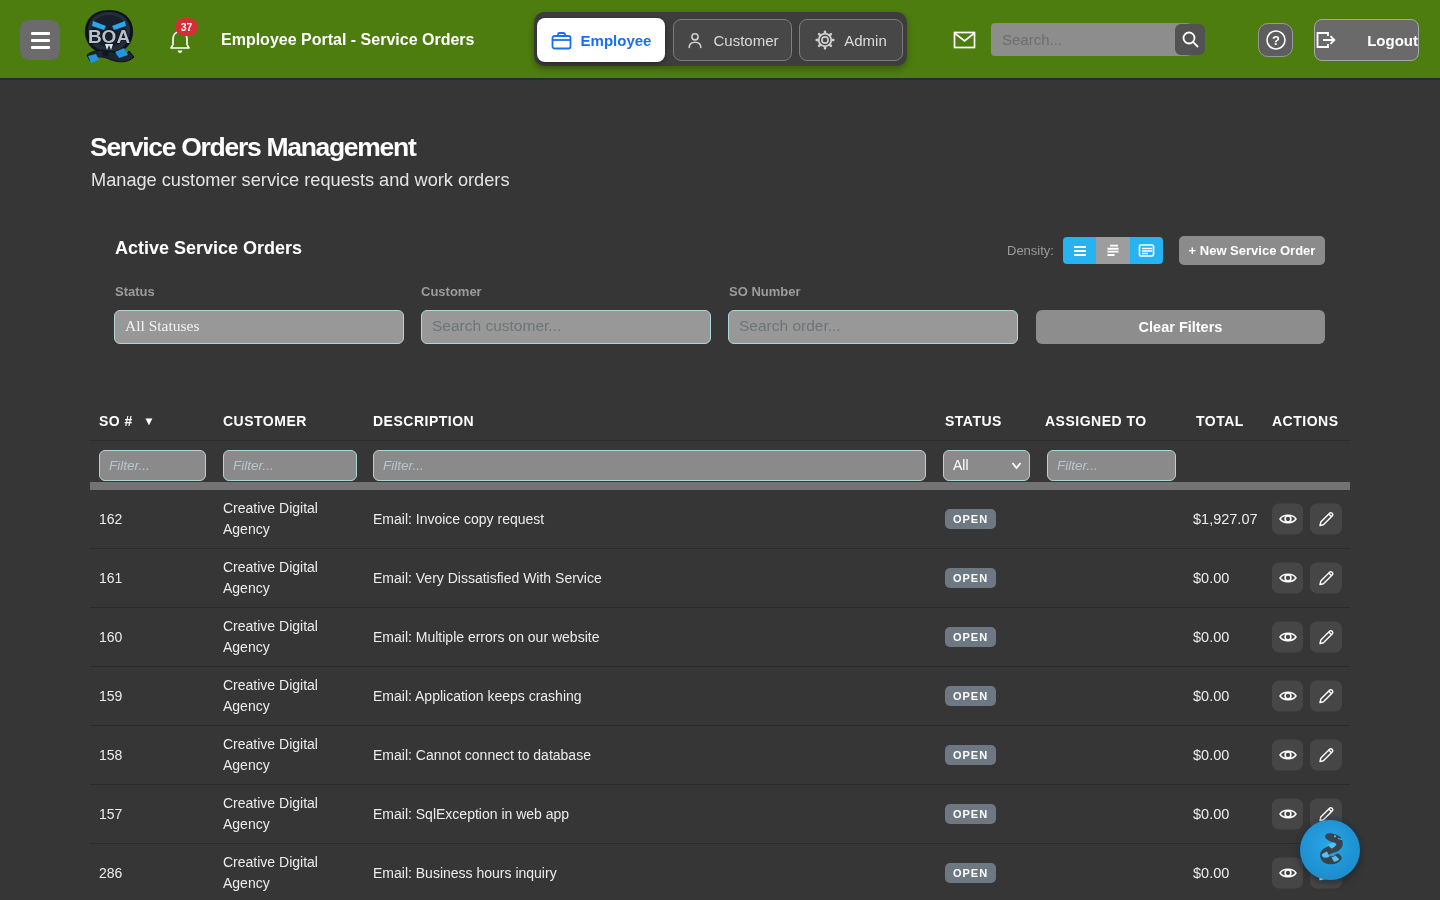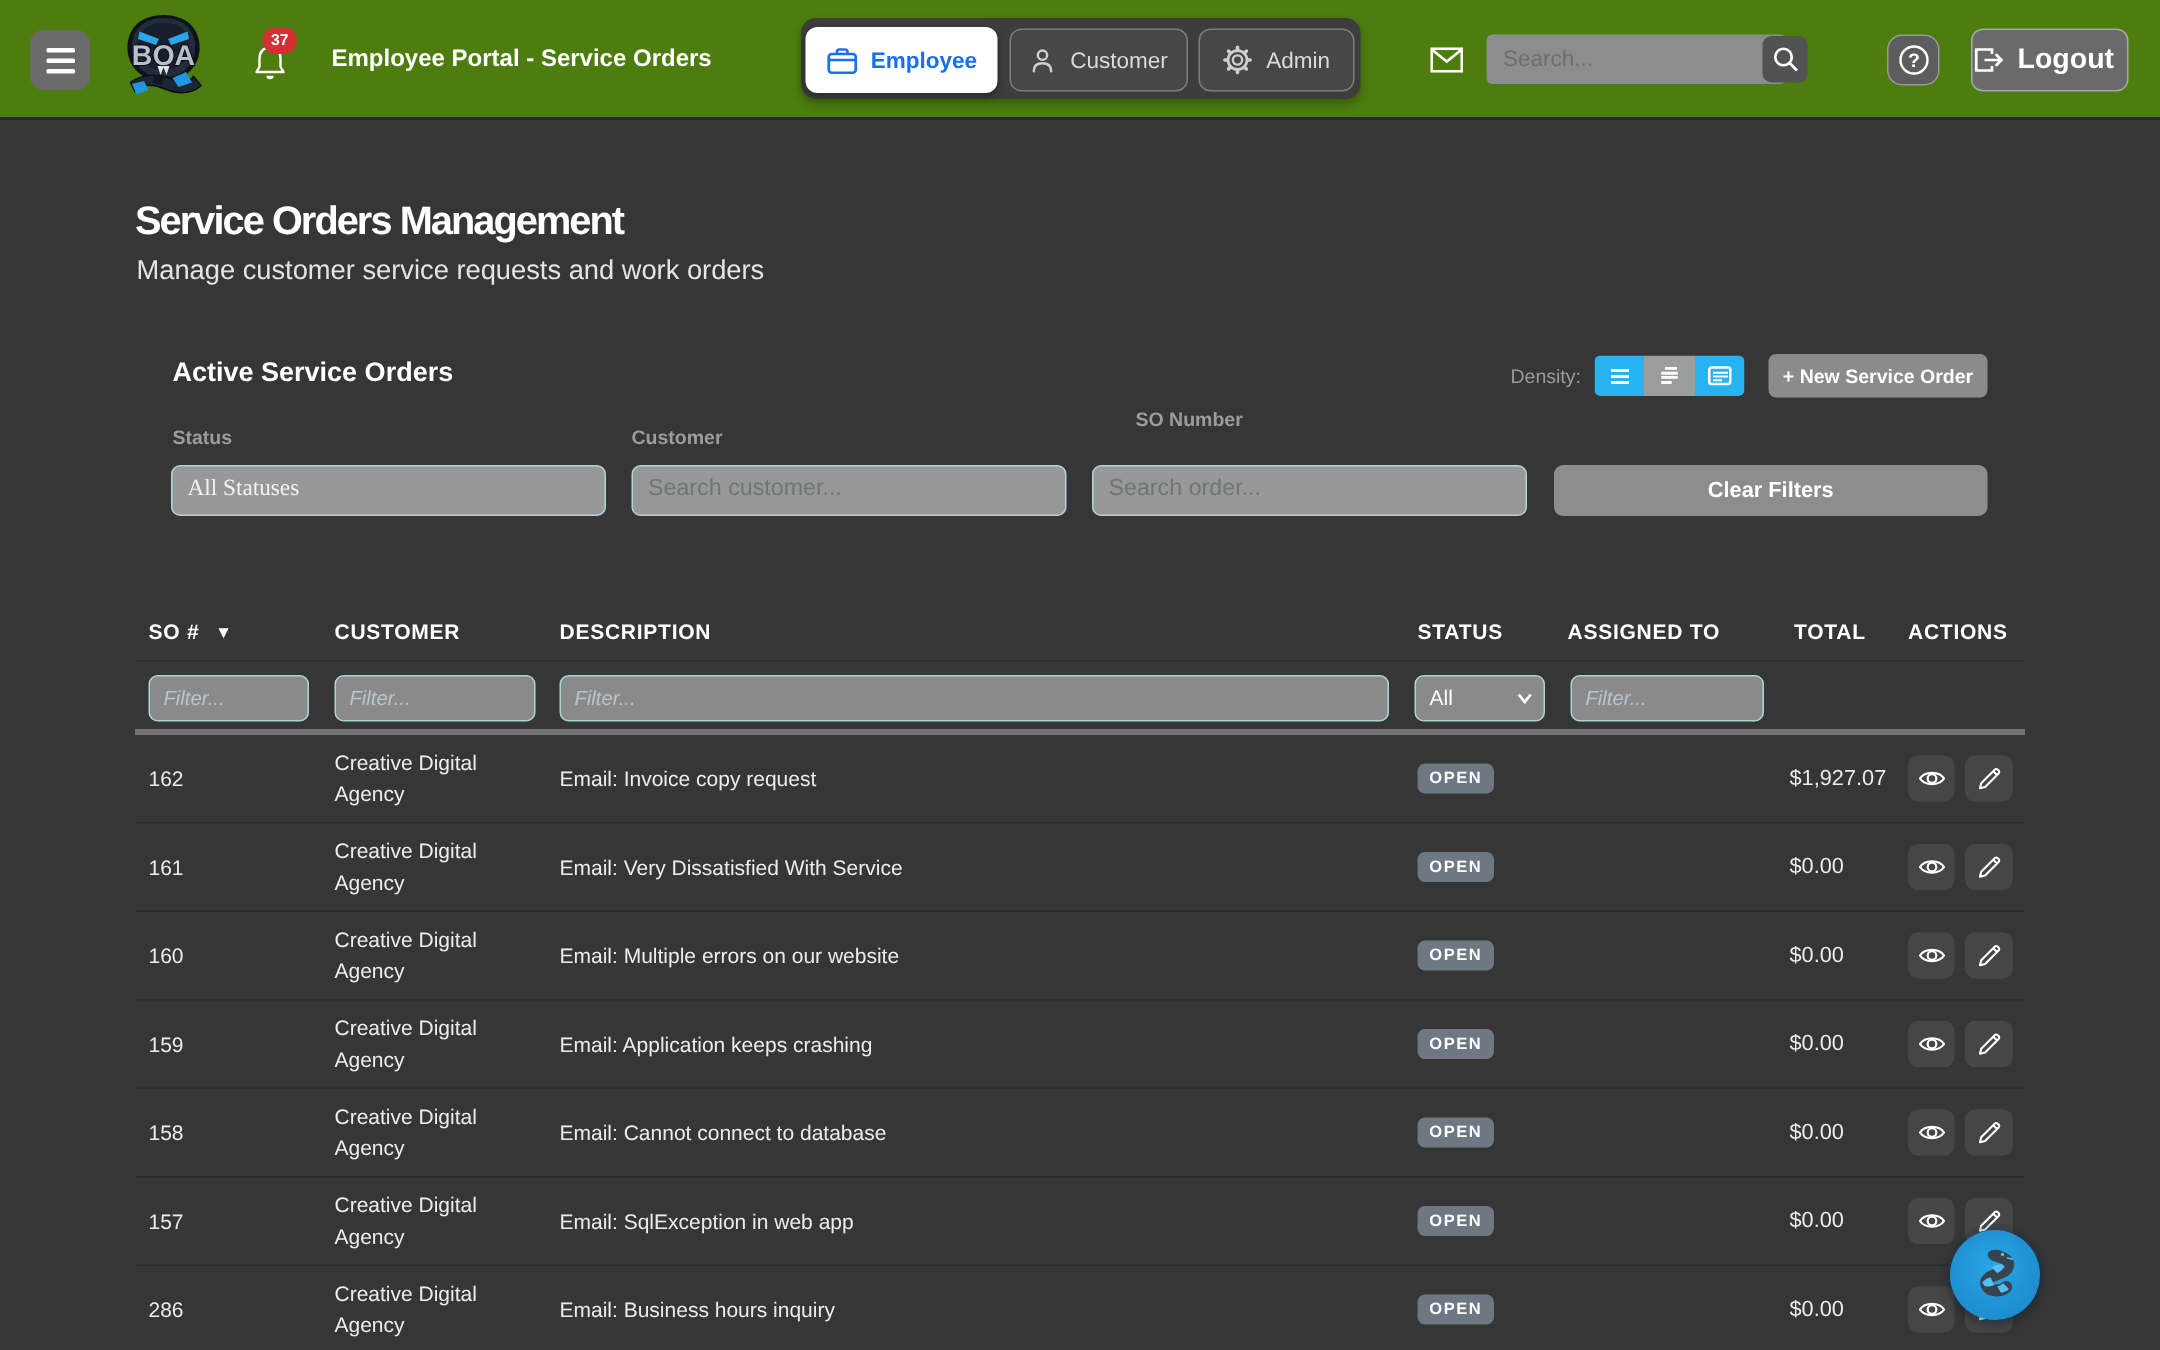--- a/index.html
+++ b/index.html
@@ -29,55 +29,55 @@
 #tab-admin { left:799px; top:19px; width:104px; height:42px; border:1px solid #7d7d7d; background:#474747; color:#dadada;align-items:center; }
 
 #envelope { left:953px; top:31px; }
 #searchbox { left:991px; top:23px; width:200px; height:33px; background:#8d8d8d; border-radius:4px;
   color:#6e6e6e; font-size:15px; line-height:33px; padding-left:11px; }
 #searchbtn { left:1175px; top:24px; width:30px; height:31px; background:#525252; border-radius:6px;
   display:flex; align-items:center; justify-content:center; }
 #helpbtn { left:1258px; top:23px; width:35px; height:34px; background:#5d5d5d; border:1px solid #999999;
   border-radius:10px; display:flex; align-items:center; justify-content:center; }
 #logoutbtn { left:1314px; top:19px; width:105px; height:42px; background:#6a6a6a; border:1px solid #a8a8a8;
-  border-radius:8px; display:flex; align-items:center; justify-content:flex-start; gap:9px;
-  color:#fff; font-size:19px; font-weight:bold; }
+  border-radius:8px; display:flex; align-items:center; justify-content:space-between; gap:9px;
+  color:#fff; font-size:15px; font-weight:bold; }
 
 
 #h1 { left:90px; top:132px; color:#fff; font-size:26.5px; font-weight:bold; letter-spacing:-1.3px; }
 #sub { left:91px; top:170px; color:#e4e4e4; font-size:18.2px; }
 
 
 #paneltitle { left:115px; top:238px; color:#fff; font-size:18px; font-weight:bold; }
 #densitylabel { left:1007px; top:243px; color:#9b9b9b; font-size:13px; }
 #densitygroup { left:1063px; top:237px; width:100px; height:27px; border-radius:4px; overflow:hidden;
   display:flex; }
 .dbtn { width:33.34px; height:27px; display:flex; align-items:center; justify-content:center; }
 .dblue { background:#27b2f2; }
 .dgray { background:#9d9d9d; }
 #neworder { left:1179px; top:236px; width:146px; height:29px; background:#8b8b8b; border-radius:5px;
   color:#fff; font-size:13px; font-weight:bold; text-align:center; line-height:29px; }
 
 .flabel { color:#9c9c9c; font-size:13px; font-weight:bold; }
 #lab-status { left:115px; top:284px; }
 #lab-cust { left:421px; top:284px; }
-#lab-so { left:729px; top:272px;margin-left:28px; }
+#lab-so { left:729px; top:284px; }
 .finput { position:absolute; top:310px; width:290px; height:34px; background:#989898;
   border:1.5px solid #aed6d9; border-radius:6px; font-size:15.5px; line-height:30px; padding-left:10px; }
 #f-status { left:114px; color:#f2f2f2;font-family:Liberation Serif, serif; }
 #f-cust { left:421px; color:#6f7577; }
 #f-so { left:728px; color:#6f7577; }
 #clearbtn { left:1036px; top:310px; width:289px; height:34px; background:#8d8d8d; border-radius:6px;
   color:#fff; font-size:14.5px; font-weight:bold; text-align:center; line-height:34px; }
 
 
 #table { left:90px; top:403px; width:1260px; }
 #thead { position:relative; height:37px; }
 .th { position:absolute; top:10px; color:#fff; font-size:14px; font-weight:bold; letter-spacing:0.5px; }
-#tfilter { position:relative; height:50px; border-top:1px solid #2d2d2d; border-bottom:4px solid #737373; }
+#tfilter { position:relative; height:50px; border-top:1px solid #2d2d2d; border-bottom:8px solid #737373; }
 .tfi { position:absolute; top:9px; height:31px; background:#8a8a8a; border:1px solid #a9d8d3;
   border-radius:6px; font-size:13.5px; font-style:italic; color:#b9c5cc; line-height:29px; padding-left:9px; }
 .row { position:relative; height:59px; border-bottom:1px solid #2b2b2b; color:#ececec; font-size:14px; }
 .cell { position:absolute; top:50%; transform:translateY(-50%); }
 .c-so { left:9px; }
 .c-cust { left:133px; width:120px; line-height:21px; }
 .c-desc { left:283px; }
 .c-badge { left:855px; width:51px; height:20px; background:#6e7882; border-radius:5px; color:#fff;
   font-size:11px; font-weight:bold; letter-spacing:1px; text-align:center; line-height:20px; }
 .c-total { left:1103px; font-size:14.5px; }

